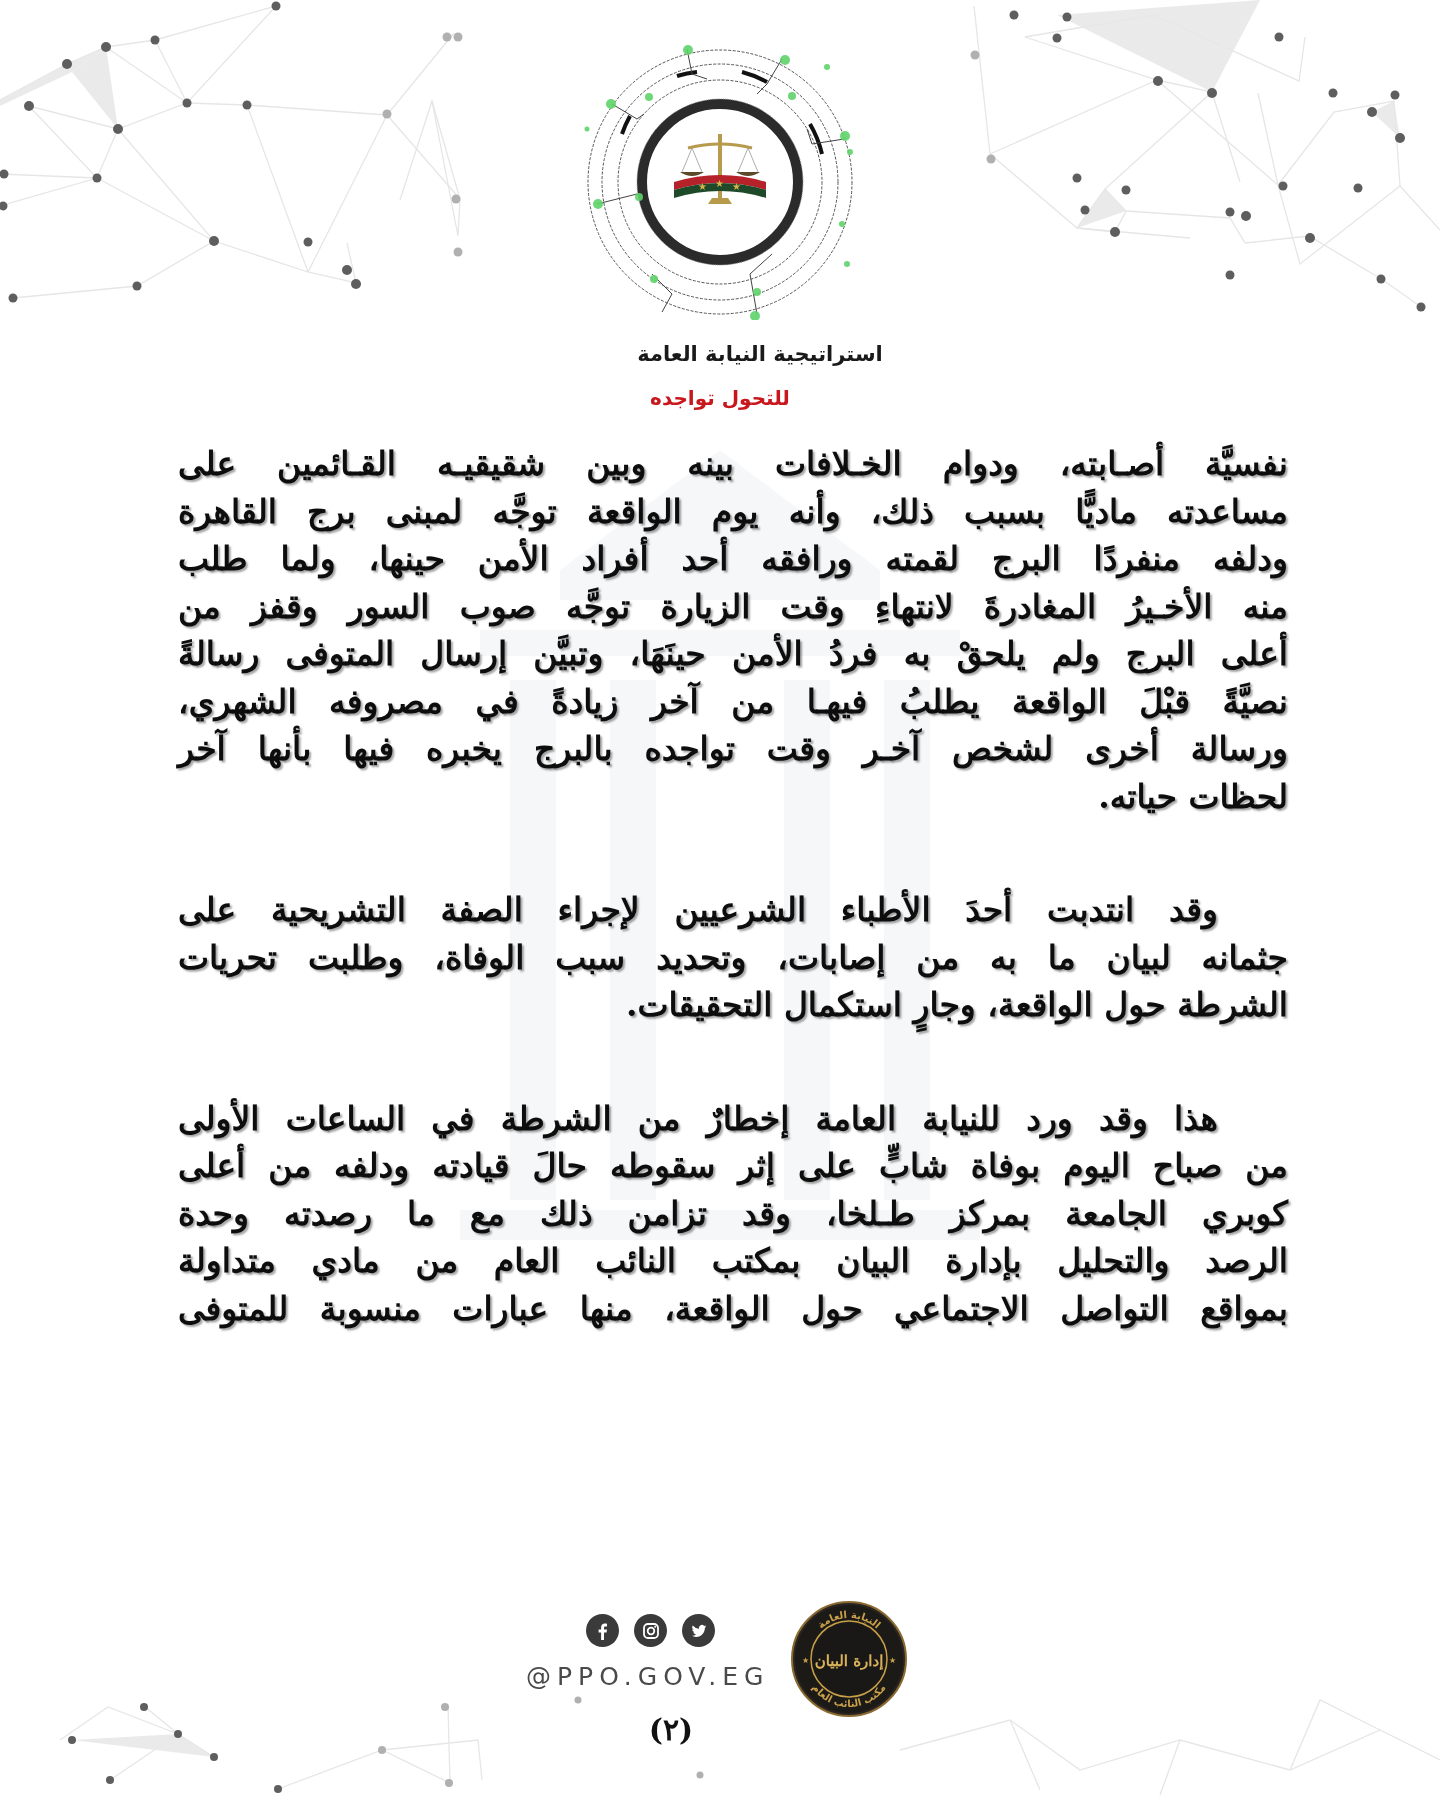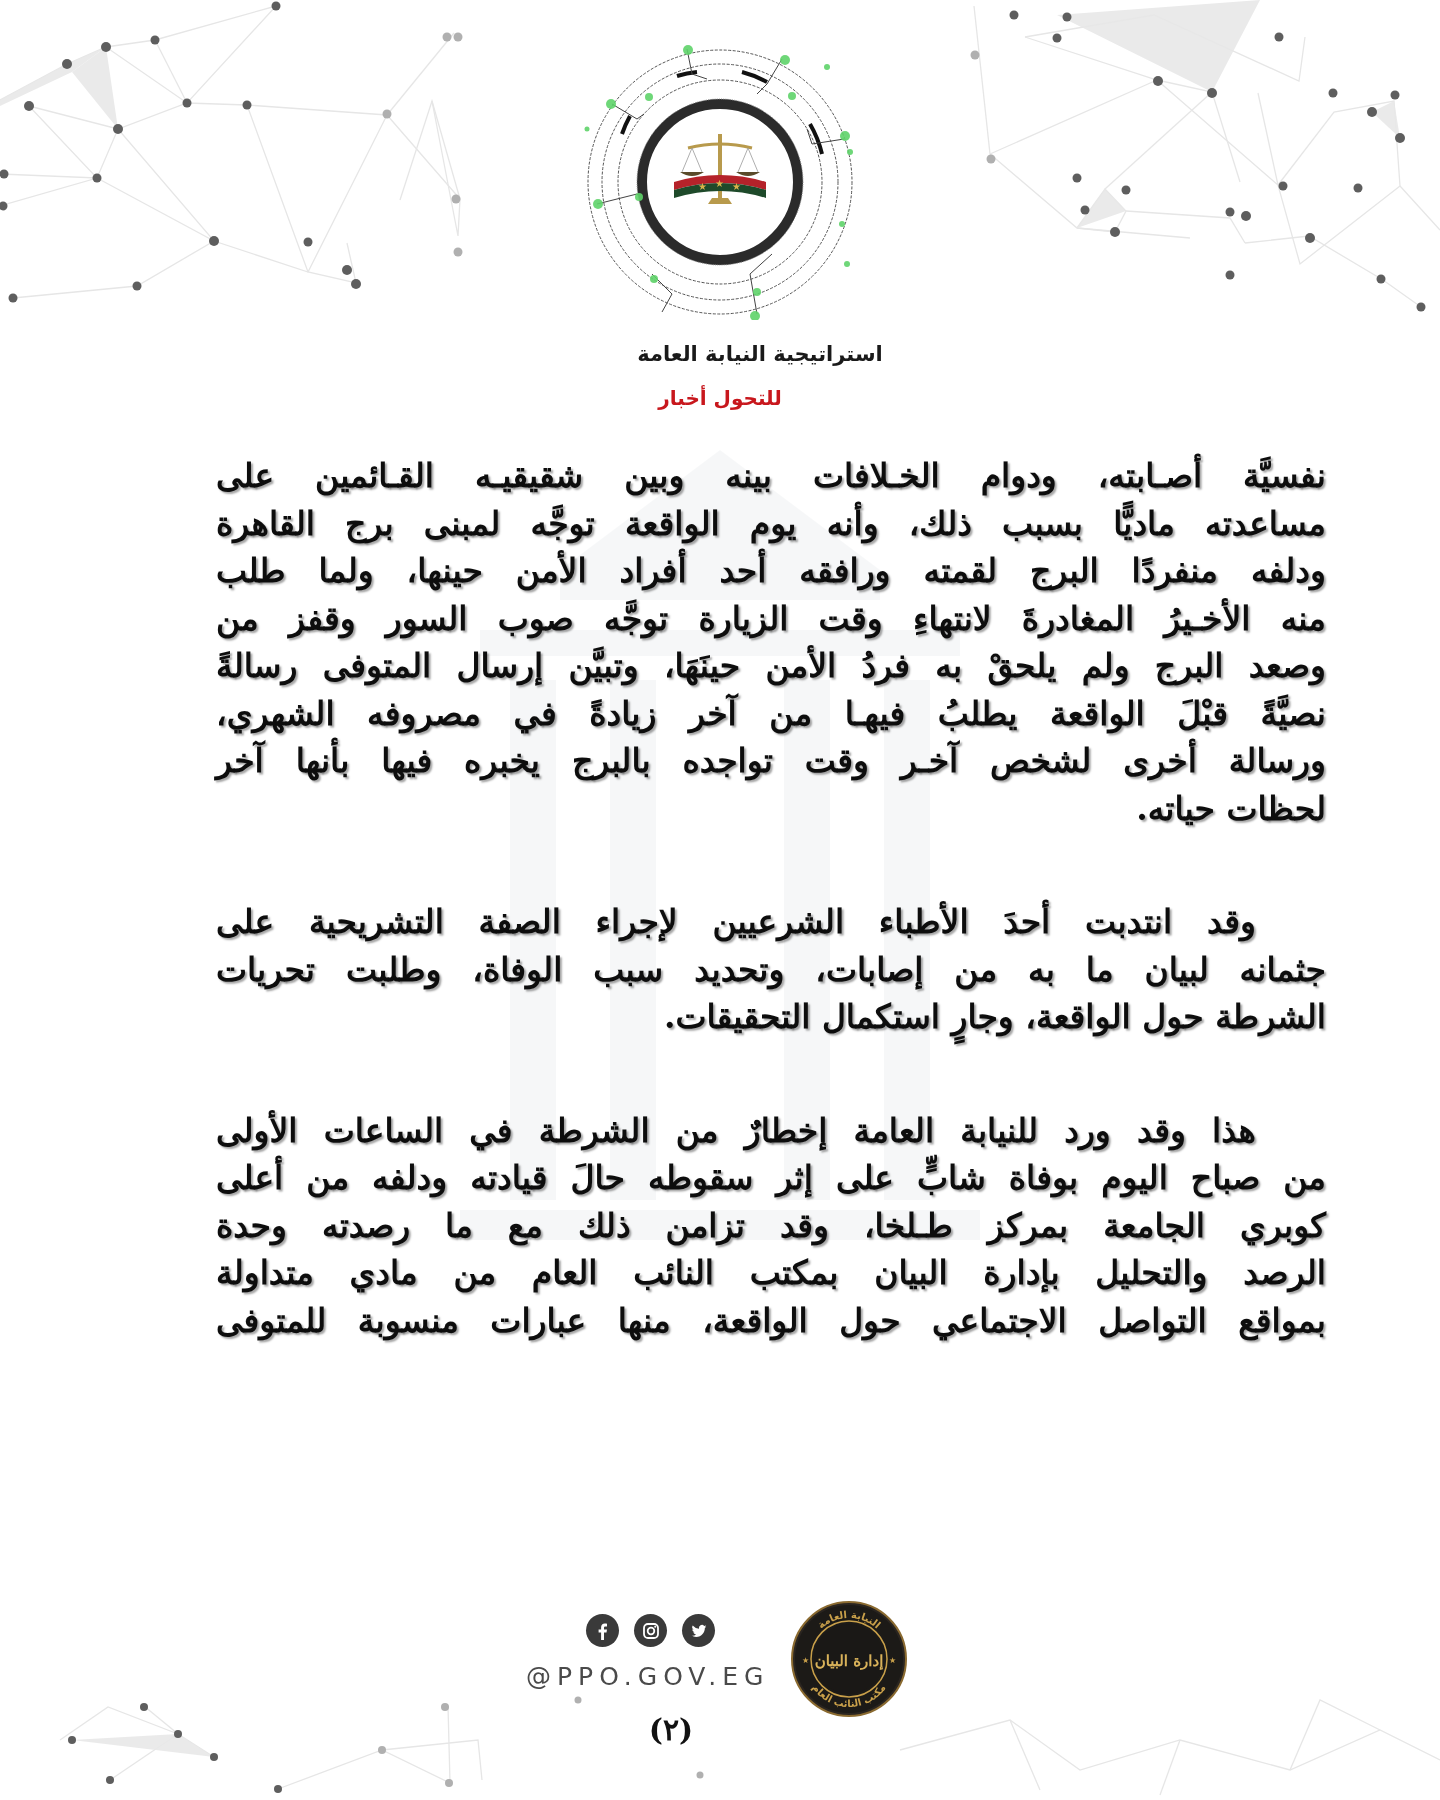--- a/index.html
+++ b/index.html
@@ -16,21 +16,21 @@
     position:absolute; left:0; top:312px; width:1440px; text-align:center;
     font-family:"DejaVu Sans", sans-serif; font-weight:bold; font-size:21px; color:#1a1a1a;
     direction:rtl;
     padding-left:40px;
   }
   .logo-subtitle {
     position:absolute; left:0; top:356px; width:1440px; text-align:center;
     font-family:"DejaVu Sans", sans-serif; font-weight:bold; font-size:20px; color:#c8171d;
     direction:rtl;
   }
-  .content { position:absolute; left:178px; top:452px; width:1110px; z-index:2; direction:rtl;margin-left:38px; }
+  .content { position:absolute; left:178px; top:440px; width:1110px; z-index:2; direction:rtl; }
   .line {
     display:block; height:47.5px; line-height:47.5px; white-space:nowrap;
     font-family:"DejaVu Serif", serif; font-weight:bold; font-size:33px; color:#0d0d0d;
     text-align:justify; text-align-last:justify;
     text-shadow:2px 2px 2px rgba(0,0,0,0.35);
   }
   .line.last { text-align-last:right; }
   .line.indent { padding-right:70px; }
   .para-gap { height:66px; }
   .footer { position:absolute; left:0; top:1600px; width:1440px; height:200px; z-index:2; }
@@ -229,30 +229,30 @@
       <circle cx="175" cy="248" r="4"></circle>
         <circle cx="173" cy="272" r="5"></circle>
         <circle cx="245" cy="23" r="3"></circle>
       <circle cx="268" cy="108" r="3"></circle>
         <circle cx="260" cy="180" r="3"></circle>
         <circle cx="265" cy="220" r="3"></circle>
       <circle cx="5" cy="85" r="2.5"></circle>
     </g>
   </svg>
   <div class="logo-title">استراتيجية النيابة العامة</div>
-  <div class="logo-subtitle">للتحول أخبار</div>
+  <div class="logo-subtitle">للتحول تواجده</div>
 </div>
 
 <div class="content">
   <div>
     <span class="line">نفسيَّة أصـابته، ودوام الخـلافات بينه وبين شقيقيـه القـائمين على</span>
     <span class="line">مساعدته ماديًّا بسبب ذلك، وأنه يوم الواقعة توجَّه لمبنى برج القاهرة</span>
     <span class="line">ودلفه منفردًا البرج لقمته ورافقه أحد أفراد الأمن حينها، ولما طلب</span>
     <span class="line">منه الأخـيرُ المغادرةَ لانتهاءِ وقت الزيارة توجَّه صوب السور وقفز من</span>
-    <span class="line">وصعد البرج ولم يلحقْ به فردُ الأمن حينَهَا، وتبيَّن إرسال المتوفى رسالةً</span>
+    <span class="line">أعلى البرج ولم يلحقْ به فردُ الأمن حينَهَا، وتبيَّن إرسال المتوفى رسالةً</span>
     <span class="line">نصيَّةً قبْلَ الواقعة يطلبُ فيهـا من آخر زيادةً في مصروفه الشهري،</span>
     <span class="line">ورسالة أخرى لشخص آخـر وقت تواجده بالبرج يخبره فيها بأنها آخر</span>
     <span class="line last">لحظات حياته.</span>
   </div>
   <div class="para-gap"></div>
   <div>
     <span class="line indent">وقد انتدبت أحدَ الأطباء الشرعيين لإجراء الصفة التشريحية على</span>
     <span class="line">جثمانه لبيان ما به من إصابات، وتحديد سبب الوفاة، وطلبت تحريات</span>
     <span class="line last">الشرطة حول الواقعة، وجارٍ استكمال التحقيقات.</span>
   </div>

